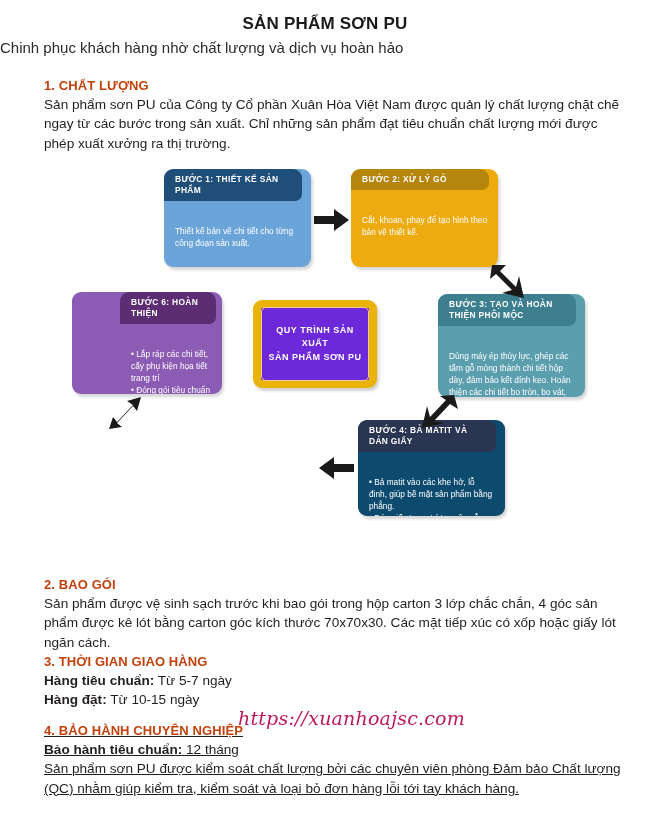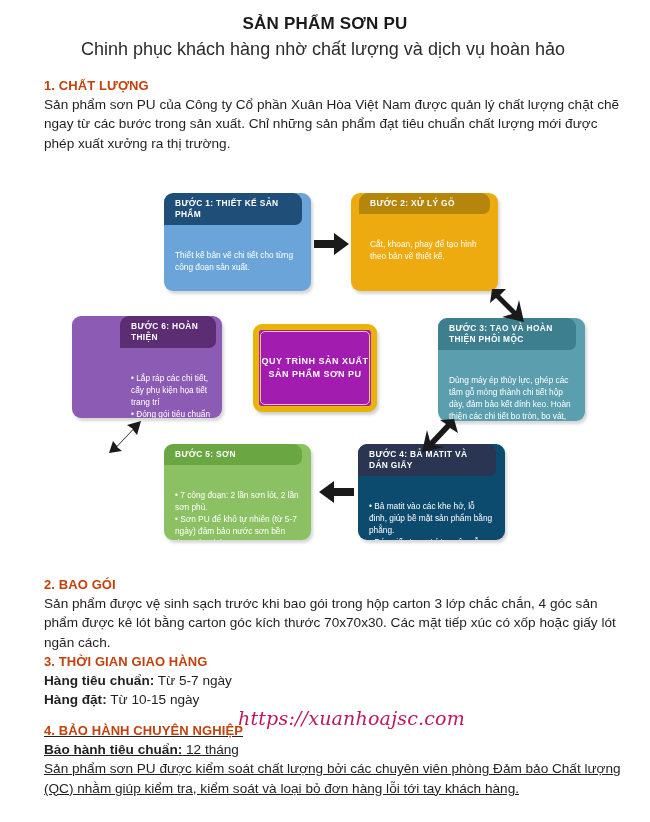--- a/index.html
+++ b/index.html
@@ -18,22 +18,22 @@
   
   .doc-title {
     text-align: center;
     font-size: 17px;
     font-weight: bold;
     letter-spacing: .2px;
     margin: 14px 0 0 0;
     color: #1a1a1a;
   }
   .doc-subtitle {
-    text-align: center;
-    font-size: 18px;
+    text-align: left;
+    font-size: 15px;
     margin: 5px 4px 0 0;
     color: #2b2b2b;
   }
 
   
   .section {
     position: absolute;
     left: 44px;
     right: 26px;
   }
@@ -49,21 +49,21 @@
     line-height: 1.42;
     margin: 0;
     color: #231f20;
   }
   .sec-line { font-size: 13.6px; line-height: 1.42; margin: 0; }
   .sec-line b { font-weight: bold; }
 
   
   #flow {
     position: absolute;
-    left: 0; top: 186px;
+    left: 0; top: 162px;
     width: 650px; height: 385px;
   }
   .node {
     position: absolute;
     border-radius: 9px;
     box-shadow: 2px 3px 3px rgba(0,0,0,.16);
     overflow: hidden;
   }
   .node .hdr {
     font-size: 8.4px;
@@ -82,42 +82,42 @@
     padding: 7px 11px 6px 11px;
     white-space: pre-line;
     margin-top: 17px;
   }
 
   
   #n1 { left:164px; top:7px;  width:147px; height:98px; background:#6ba4d8; }
   #n1 .hdr { background:#1f4e79; }
   #n1 .bdy { color:#ffffff; }
 
-  #n2 { left:351px; top:7px;  width:147px; height:98px; background:#eeab10;padding-left:8px; }
+  #n2 { left:351px; top:7px;  width:147px; height:98px; background:#eeab10; }
   #n2 .hdr { background:#b5860b; }
 
   #n3 { left:438px; top:132px; width:147px; height:103px; background:#5b9eae; }
   #n3 .hdr { background:#3d7f8f; }
 
   #n4 { left:358px; top:258px; width:147px; height:96px; background:#0c4a6e; }
   #n4 .hdr { background:#2a3552; }
 
   #n5 { left:164px; top:258px; width:147px; height:96px; background:#8cc163; }
   #n5 .hdr { background:#6aa642; }
 
   #n6 { left:72px;  top:130px; width:150px; height:102px; background:#8c5cb4;padding-left:48px; }
   #n6 .hdr { background:#5c2d72; }
 
   
   #center {
     position: absolute;
     left: 253px; top: 138px;
     width: 124px; height: 88px;
-    background: #a21caf;
-    border: 6px solid #eab308;
+    background: #6d28d9;
+    border: 8px solid #eab308;
     border-radius: 9px;
     box-shadow: 2px 3px 3px rgba(0,0,0,.18);
     display: flex; align-items: center; justify-content: center;
   }
   #center .inner {
     width: 110px; height: 74px;
     border: 1px solid #f6c6a0;
     border-radius: 5px;
     display: flex; align-items: center; justify-content: center;
     text-align: center;
@@ -173,25 +173,20 @@
     <div class="hdr">BƯỚC 3: TẠO VÀ HOÀN THIỆN PHÔI MỘC</div>
     <div class="bdy">Dùng máy ép thủy lực, ghép các tấm gỗ mỏng thành chi tiết hộp dày, đảm bảo kết dính keo. Hoàn thiện các chi tiết bo tròn, bo vát, tạo chỉ trang trí…</div>
   </div>
 
   <div class="node" id="n4">
     <div class="hdr">BƯỚC 4: BẢ MATIT VÀ DÁN GIẤY</div>
     <div class="bdy">•  Bả matit vào các khe hở, lỗ đinh, giúp bề mặt sản phẩm bằng phẳng.
 •  Dán giấy trang trí tạo vân gỗ trên sản phẩm.</div>
   </div>
 
-  <div class="node" id="n5">
-    <div class="hdr">BƯỚC 5: SƠN</div>
-    <div class="bdy">•  7 công đoạn: 2 lần sơn lót, 2 lần sơn phủ.
-•  Sơn PU để khô tự nhiên (từ 5-7 ngày) đảm bảo nước sơn bền đẹp, sáng bóng.</div>
-  </div>
 
   <div class="node" id="n6">
     <div class="hdr">BƯỚC 6: HOÀN THIỆN</div>
     <div class="bdy">•   Lắp ráp các chi tiết, cấy phụ kiện họa tiết trang trí
 •   Đóng gói tiêu chuẩn bìa carton, bọc xốp, chèn xốp, cắt bìa, dập góc.
 •   Phụ kiện rời đóng vào túi nilon theo sản phẩm.</div>
   </div>
 
   <div id="center">
     <div class="inner">

